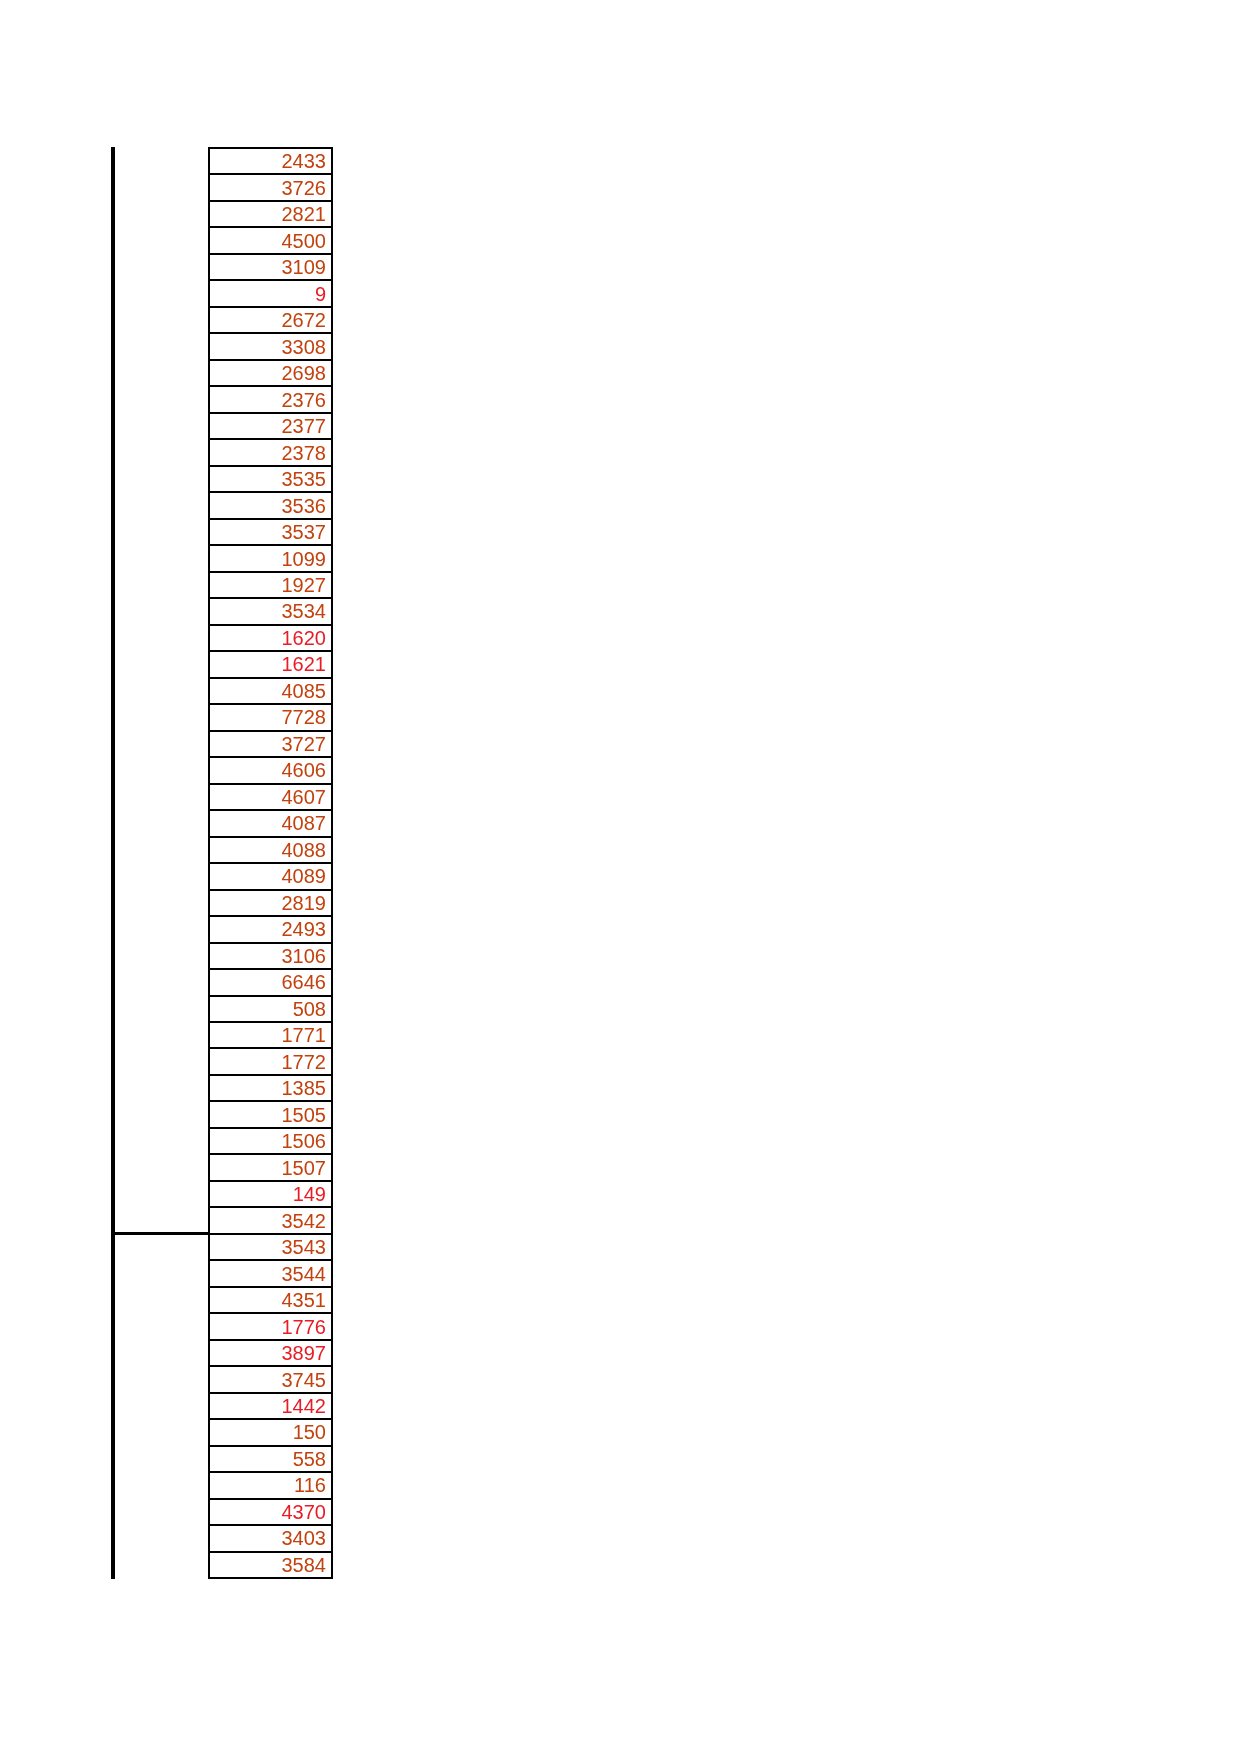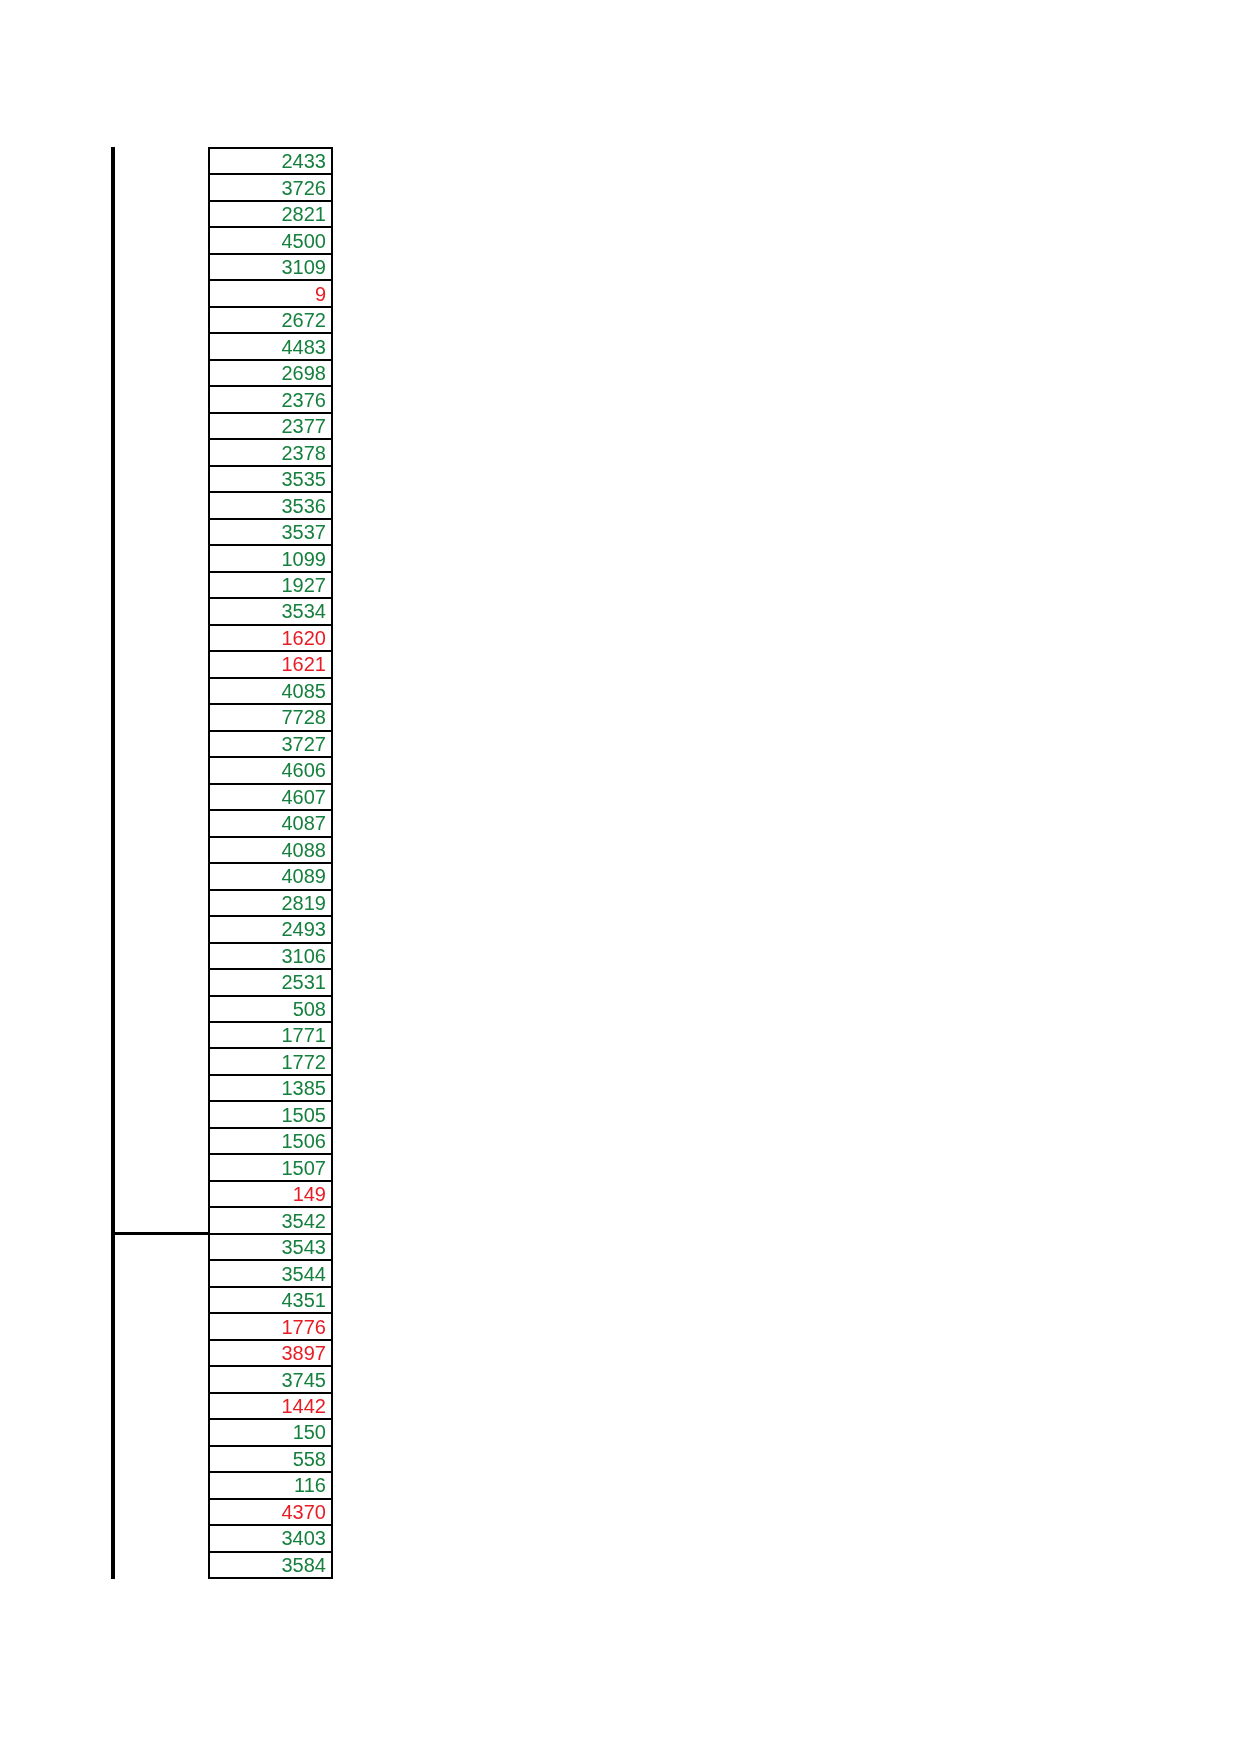--- a/index.html
+++ b/index.html
@@ -56,21 +56,21 @@
   .leaf-row {
     flex: 1 1 0;
     border-bottom: 2px solid #000000;
     box-sizing: border-box;
     display: flex;
     align-items: center;
     justify-content: flex-end;
     padding-right: 5px;
     font-size: 20px;
     line-height: 1;
-    color: #15803d;
+    color: #c2410c;
     overflow: hidden;
   }
   .leaf-row:last-child {
     border-bottom: none;
     justify-content: flex-end;
   }
   .leaf-row.red {
     color: var(--red-color, #e81c24);
   }
 </style>
@@ -103,21 +103,21 @@
 
   <div class="leaf-row red">
     <span class="cell-value">9</span>
   </div>
 
   <div class="leaf-row">
     <span class="cell-value">2672</span>
   </div>
 
   <div class="leaf-row">
-    <span class="cell-value">4483</span>
+    <span class="cell-value">3308</span>
   </div>
 
   <div class="leaf-row">
     <span class="cell-value">2698</span>
   </div>
 
   <div class="leaf-row">
     <span class="cell-value">2376</span>
   </div>
 
@@ -199,21 +199,21 @@
 
   <div class="leaf-row">
     <span class="cell-value">2493</span>
   </div>
 
   <div class="leaf-row">
     <span class="cell-value">3106</span>
   </div>
 
   <div class="leaf-row">
-    <span class="cell-value">2531</span>
+    <span class="cell-value">6646</span>
   </div>
 
   <div class="leaf-row">
     <span class="cell-value">508</span>
   </div>
 
   <div class="leaf-row">
     <span class="cell-value">1771</span>
   </div>
 

